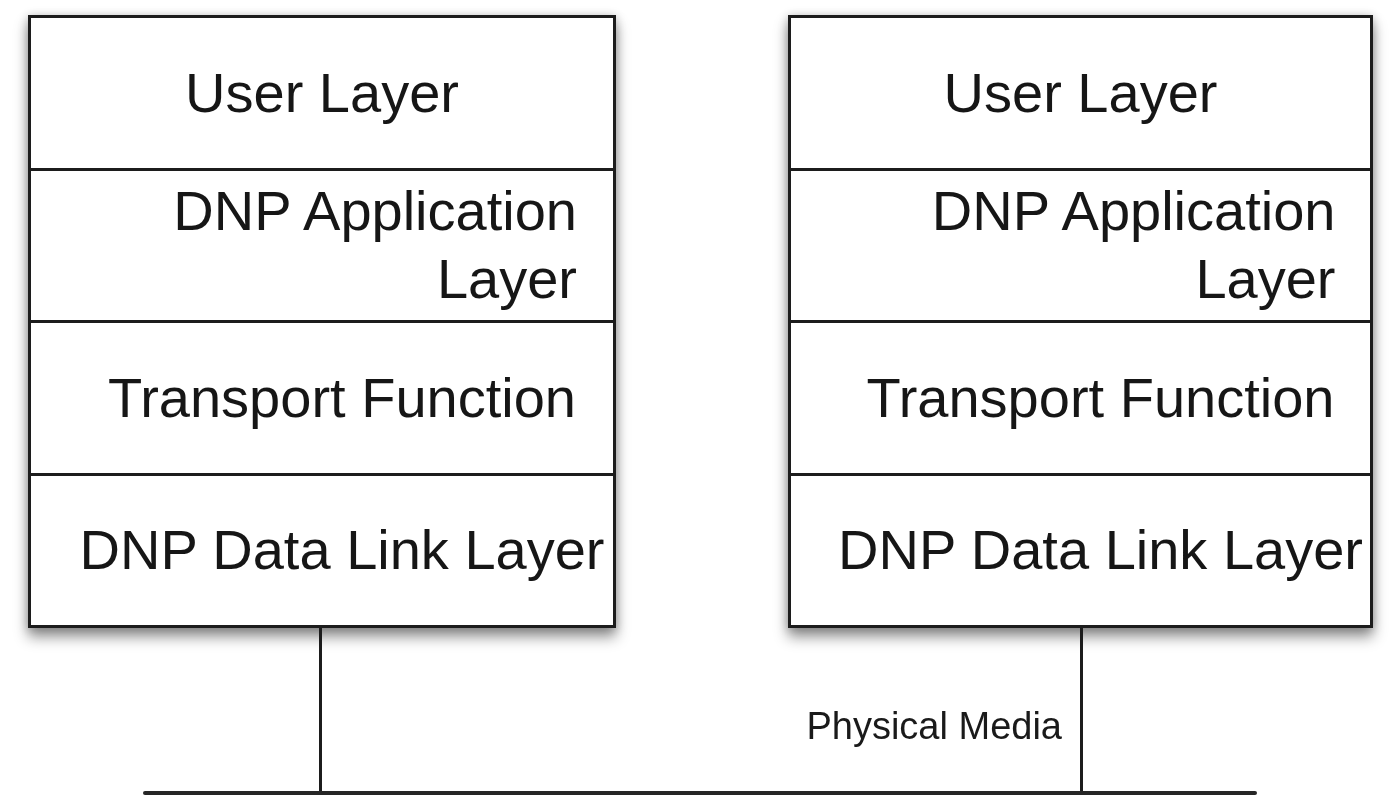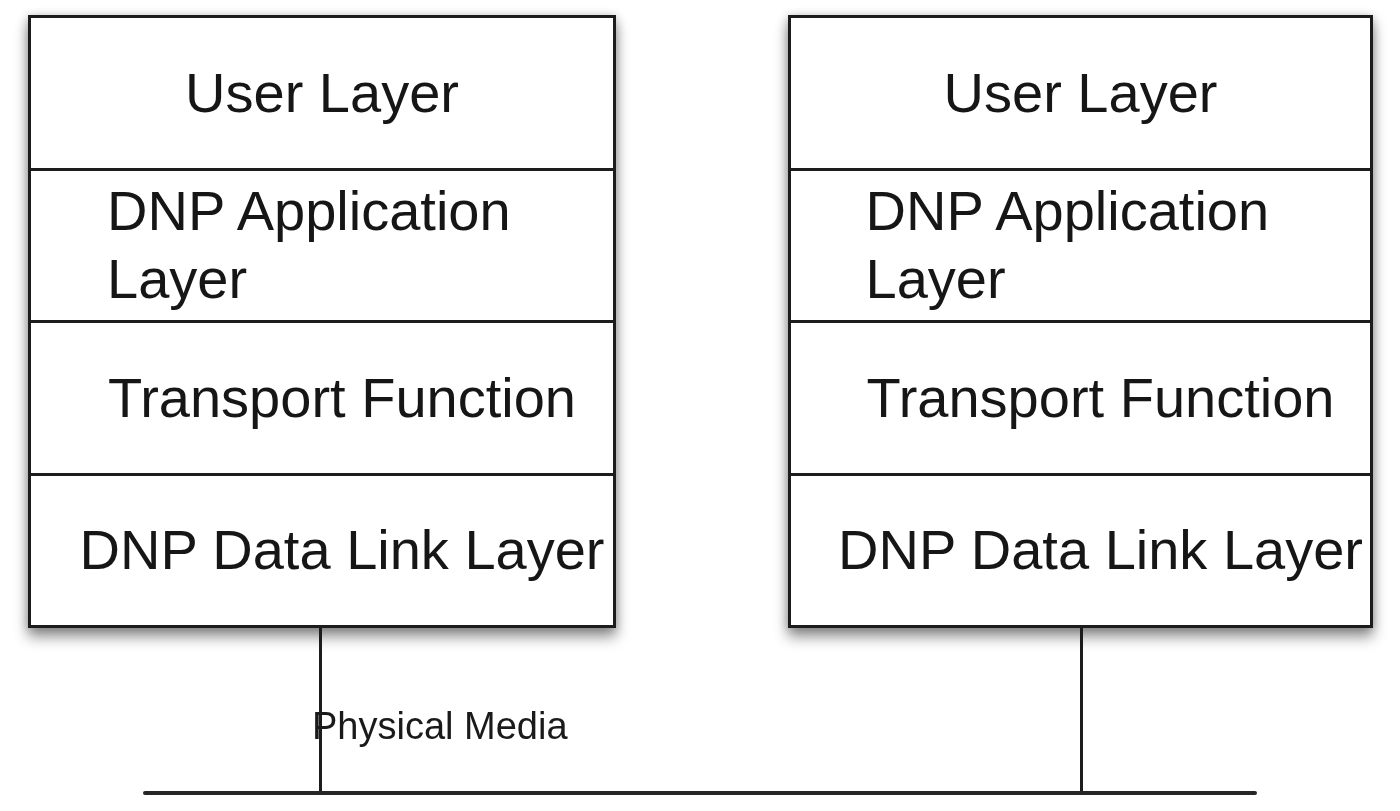--- a/index.html
+++ b/index.html
@@ -27,21 +27,21 @@
     flex-direction: column;
     box-shadow: 0 9px 13px rgba(0,0,0,0.42), 0 1px 9px rgba(0,0,0,0.22);
   }
   .stack-left  { left: 28px;  width: 588px; }
   .stack-right { left: 788px; width: 585px; }
   .cell {
     flex: 1;
     display: flex;
     align-items: center;
     justify-content: center;
-    text-align: left;
+    text-align: right;
     font-size: 56px;
     line-height: 1.22;
     background: #ffffff;
   }
   .cell + .cell {
     border-top: 3px solid #1c1c1c;
     padding-left: 40px;
   }
   
   .cell:nth-child(2) .cell-label {
@@ -61,24 +61,24 @@
     position: absolute;
     left: 143px;
     top: 791px;
     width: 1114px;
     height: 4px;
     background: #262626;
     border-radius: 2px;
   }
   .bus-label {
     position: absolute;
-    left: 312px;
+    left: 304px;
     top: 705px;
     width: 758px;
-    text-align: left;
+    text-align: right;
     font-size: 38px;
     line-height: 1.15;
     color: #1a1a1a;
   }
 </style>
 </head>
 <body>
 
 <div class="canvas">
 

